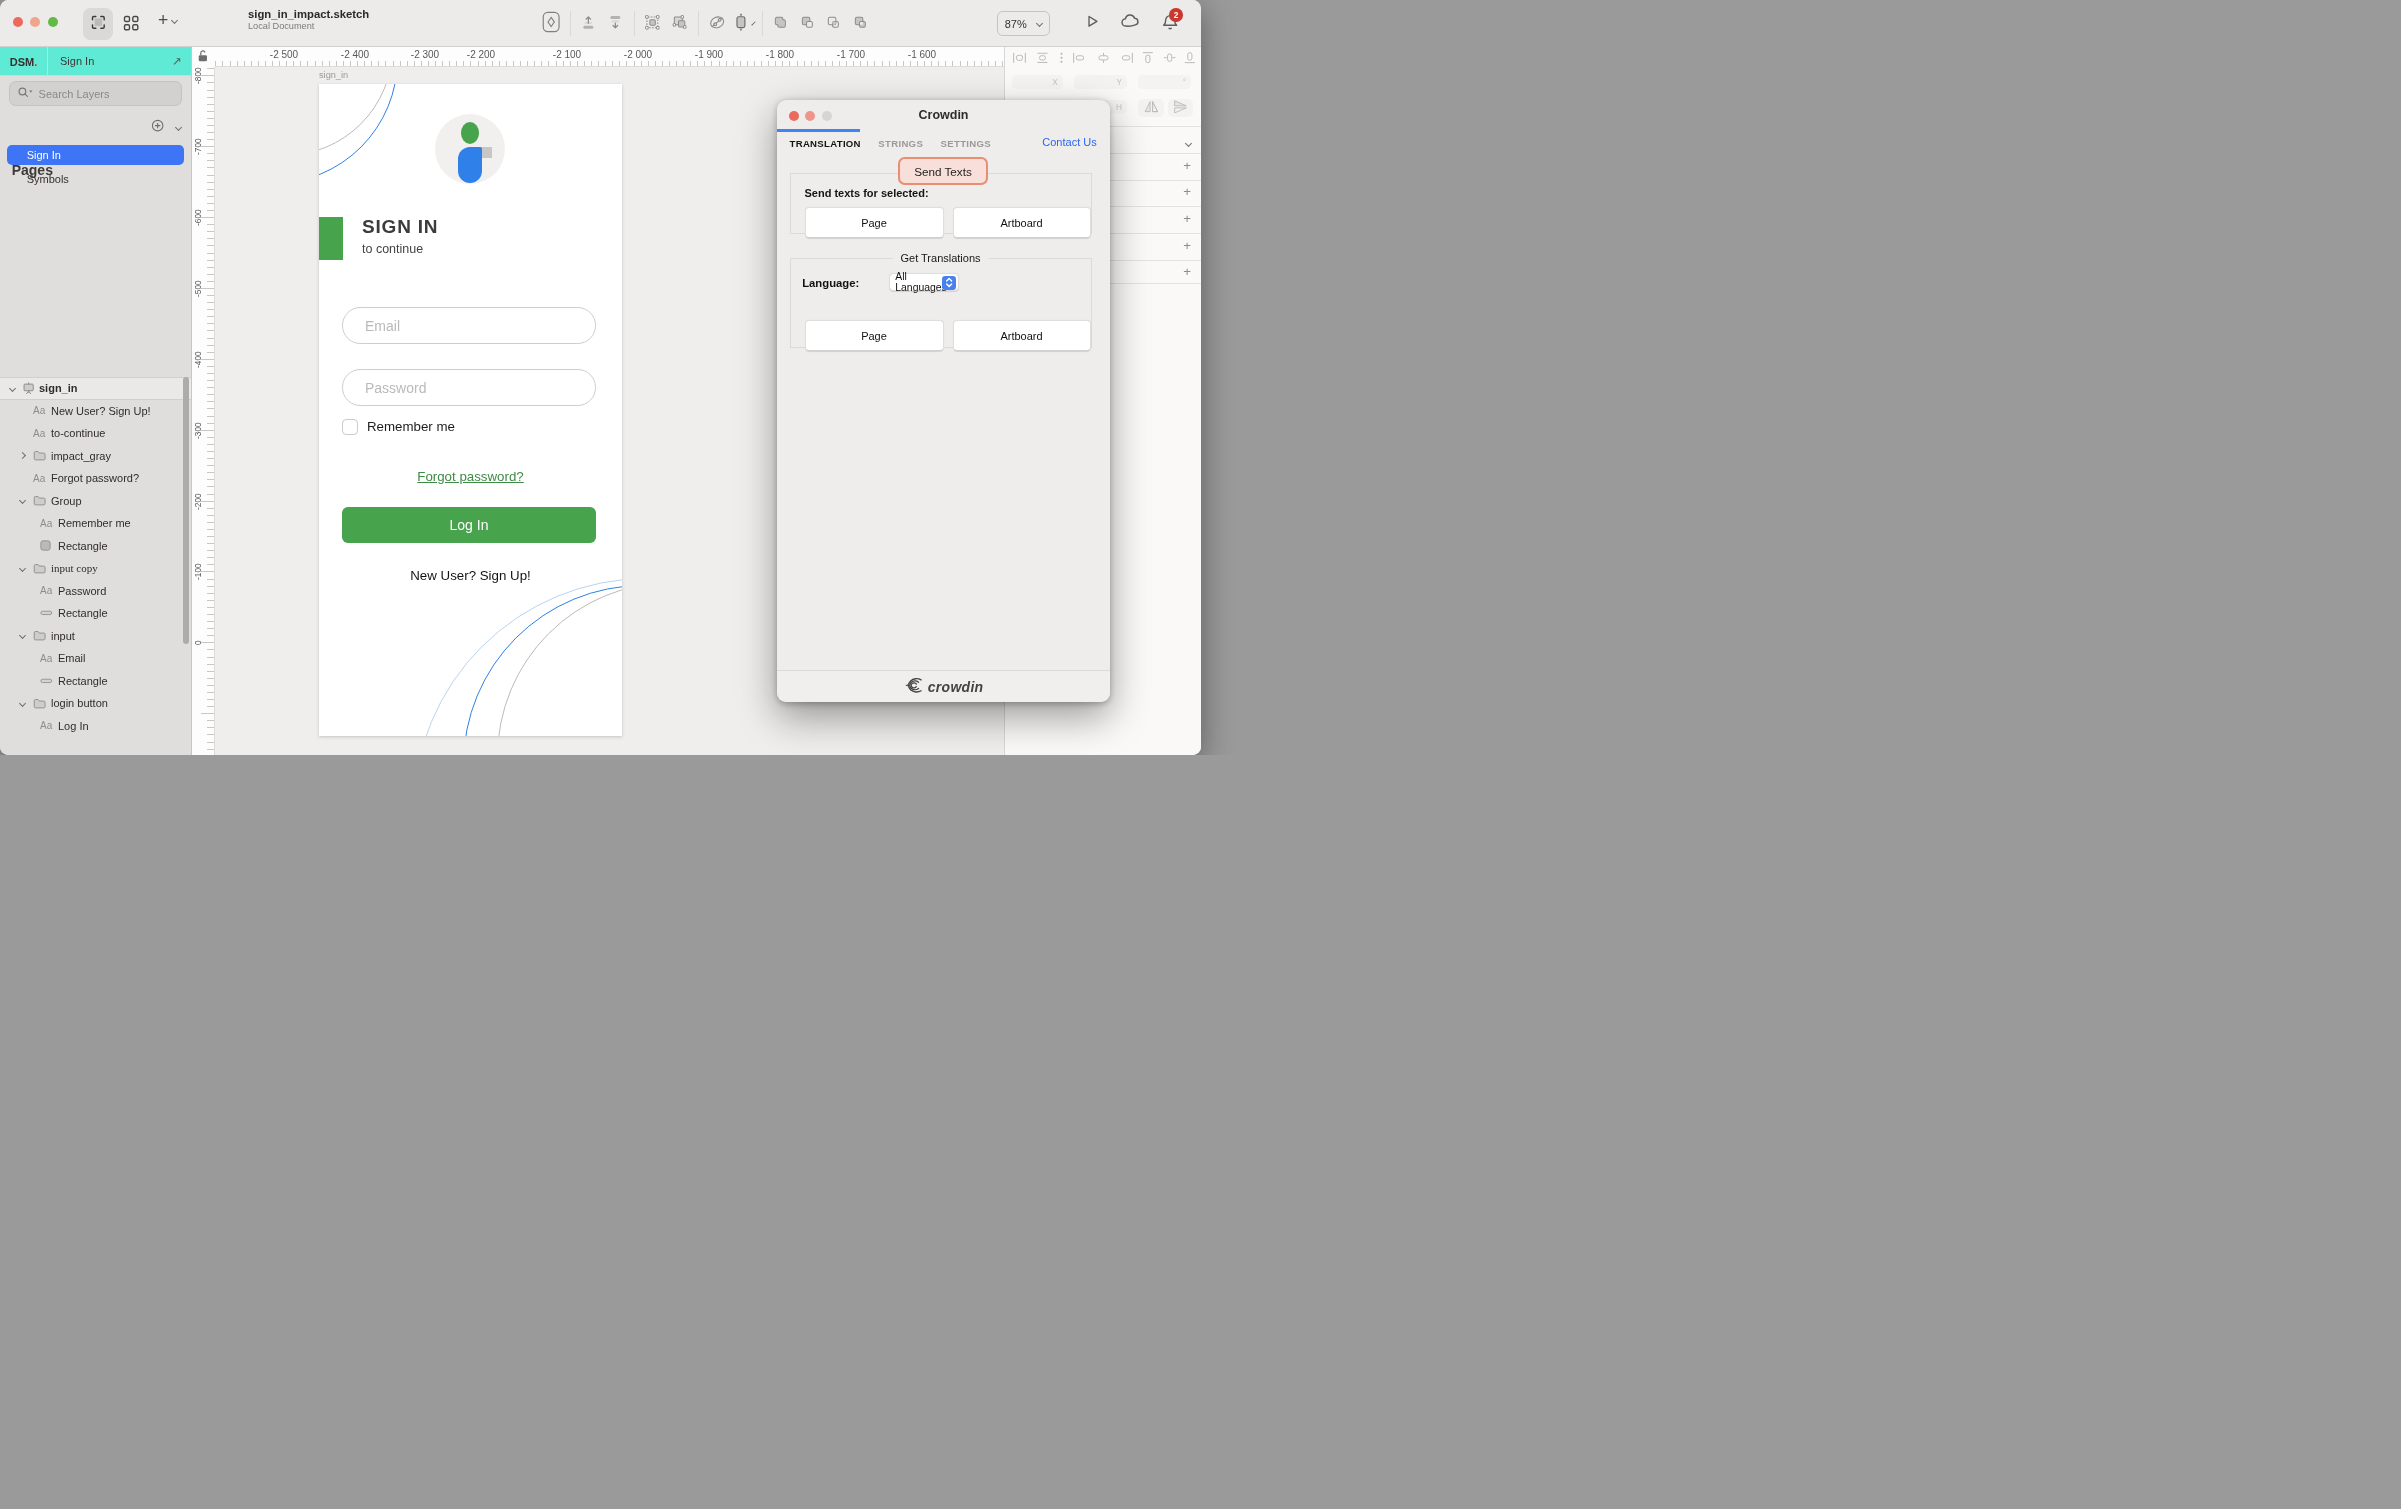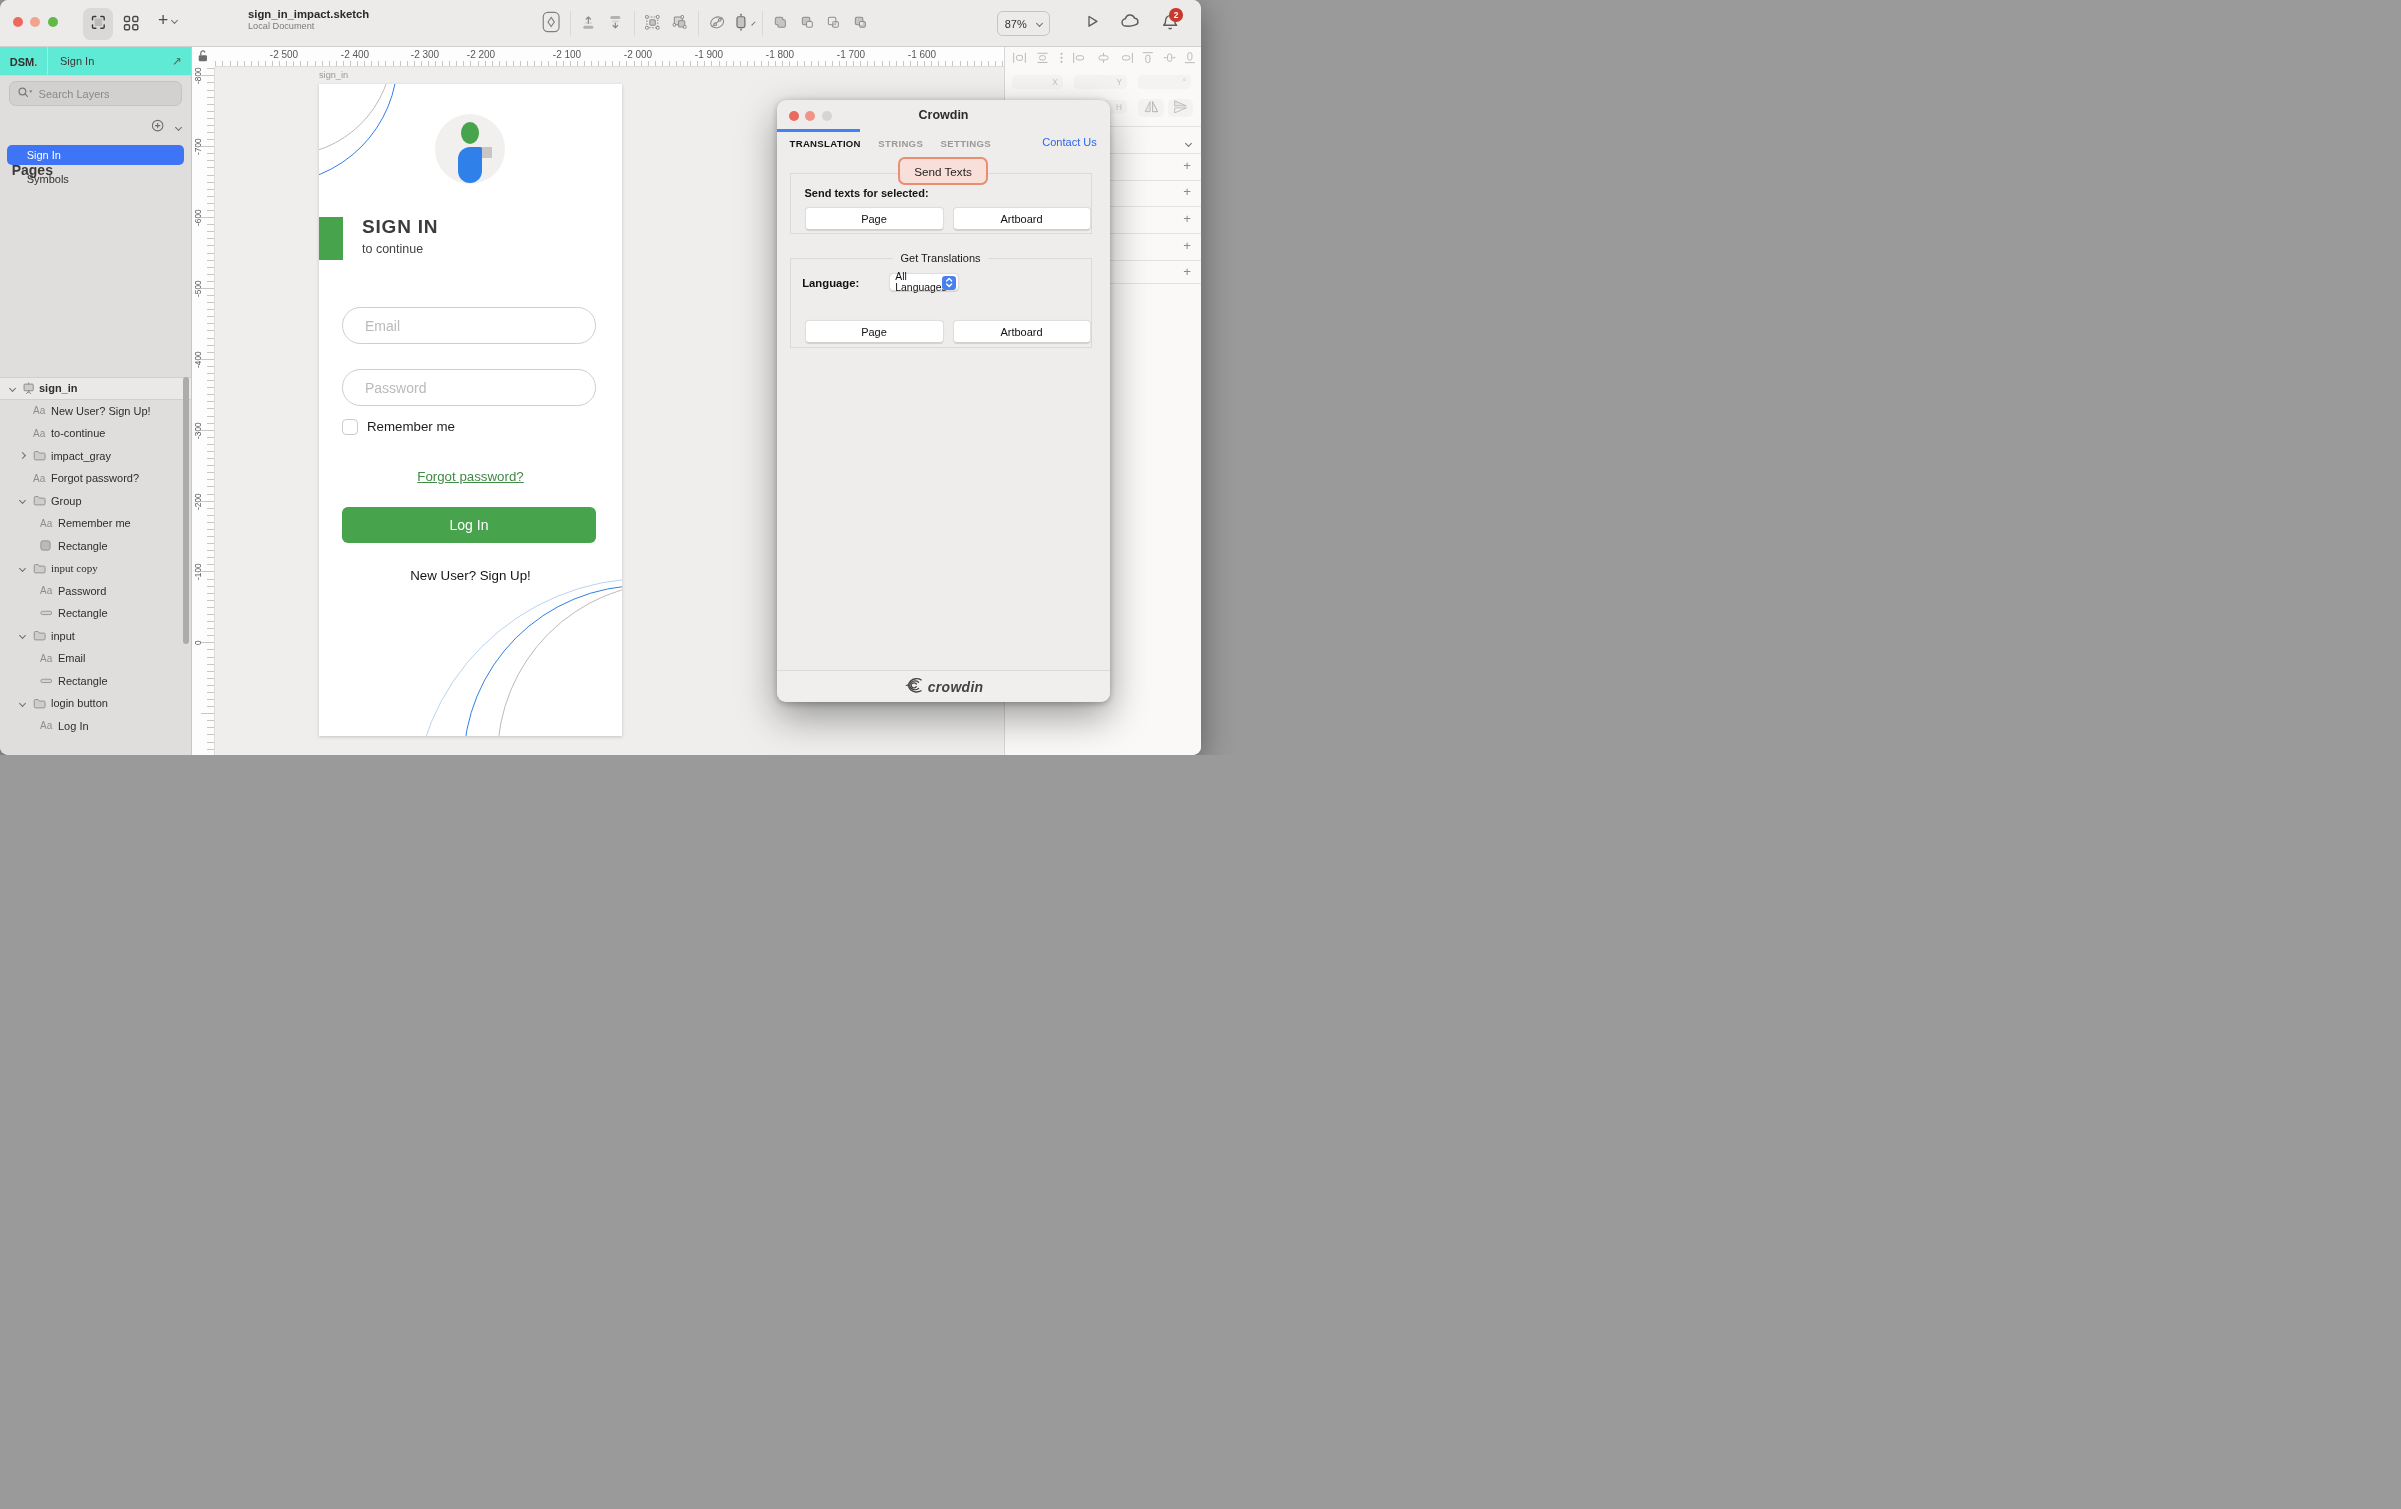--- a/index.html
+++ b/index.html
@@ -82,21 +82,21 @@
   .dlg-lights span{width:10px;height:10px;border-radius:50%;}
   .dlg-title{position:absolute;left:0;right:0;top:8.3px;text-align:center;font-size:12.5px;font-weight:700;color:#2F2D2B;}
   .tab-indicator{position:absolute;left:0;top:29px;width:83px;height:2.5px;background:#3F83F7;}
   #dialog-tabs{position:absolute;left:12.5px;top:38px;display:flex;gap:17.5px;}
   .dtab{font-size:9.6px;font-weight:700;letter-spacing:0.3px;color:#9C9A98;}
   .dtab.active{color:#161412;}
   .contact{position:absolute;right:13.3px;top:36px;font-size:11px;color:#2A66F0;}
   .send-texts{position:absolute;left:121px;top:57px;width:90px;height:28px;background:#F8DFDA;border:2.1px solid #E88F72;border-radius:6.7px;display:flex;align-items:center;justify-content:center;font-size:11.7px;color:#262422;z-index:2;}
   .gbox{position:absolute;left:12.5px;width:302px;border:0.8px solid #DCDAD8;}
   .gbox .legend{position:absolute;top:-6.7px;left:50%;transform:translateX(-50%);background:#EFEDEB;padding:0 8.3px;font-size:11px;color:#191715;white-space:nowrap;}
-  .wbtn{position:absolute;height:23px;background:#fff;border:0.8px solid #E0DEDC;border-bottom-color:#D2D0CE;border-radius:4.2px;box-shadow:0 0.4px 0.8px rgba(0,0,0,.12);display:flex;align-items:center;justify-content:center;font-size:11px;color:#141210;}
+  .wbtn{position:absolute;height:31px;background:#fff;border:0.8px solid #E0DEDC;border-bottom-color:#D2D0CE;border-radius:4.2px;box-shadow:0 0.4px 0.8px rgba(0,0,0,.12);display:flex;align-items:center;justify-content:center;font-size:11px;color:#141210;}
   .lang-label{position:absolute;left:11.7px;top:17.5px;font-size:11.3px;font-weight:600;color:#141210;}
   .lang-select{position:absolute;left:98px;top:14px;width:70px;height:18.3px;background:#fff;border:0.8px solid #E0DEDC;border-radius:4.2px;box-shadow:0 0.4px 0.8px rgba(0,0,0,.12);display:flex;align-items:center;font-size:10.4px;color:#141210;padding-left:5.8px;}
   .stepper{position:absolute;right:1.7px;top:1.7px;width:14px;height:14px;background:#4880EE;border-radius:3.3px;display:flex;align-items:center;justify-content:center;}
   .dlg-footer{position:absolute;left:0;right:0;bottom:0;height:32px;border-top:0.8px solid #DCDAD8;background:#F1EFED;border-radius:0 0 9.2px 9.2px;display:flex;align-items:center;justify-content:center;gap:4.2px;}
   .brand{font-size:14px;font-weight:800;font-style:italic;color:#454442;letter-spacing:0.3px;}
 </style>
 </head>
 <body>
 
 <div id="window">

